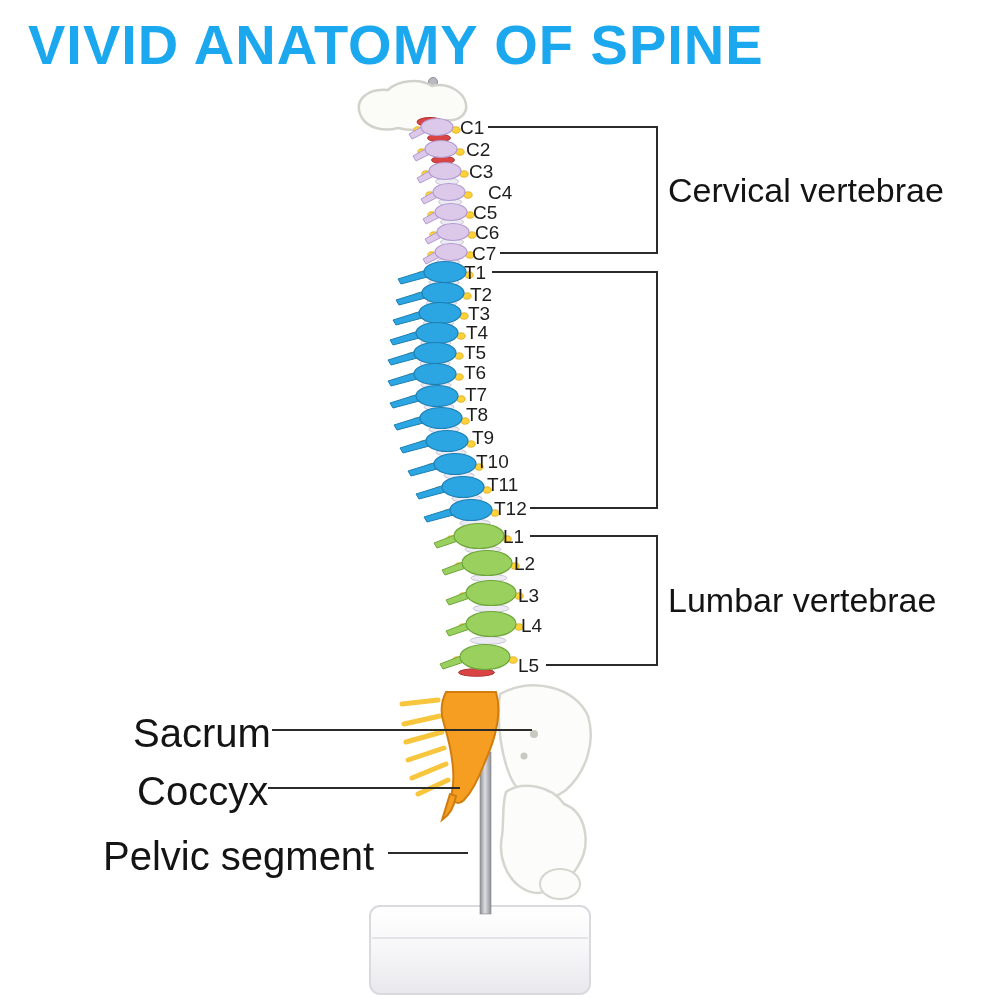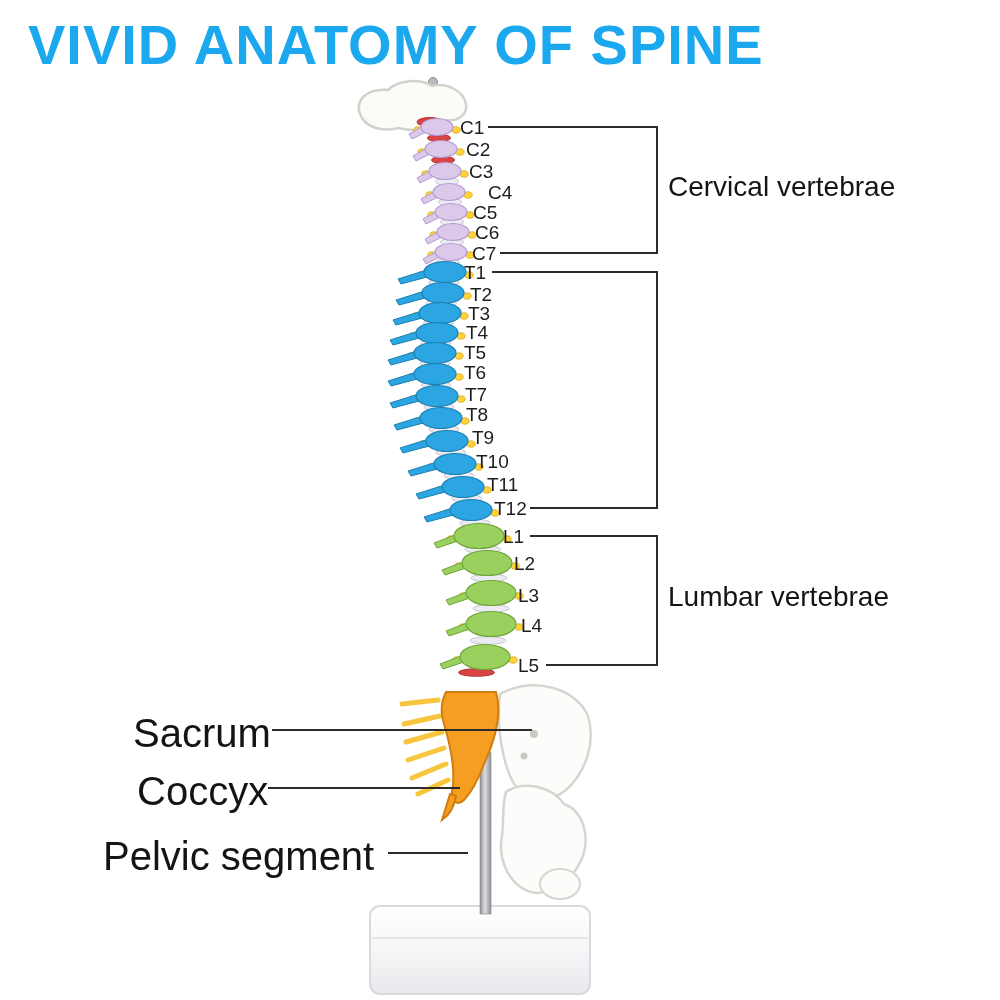--- a/index.html
+++ b/index.html
@@ -2,21 +2,21 @@
 <html><head>
 <meta charset="utf-8">
 <style>
   html,body{margin:0;padding:0;background:#ffffff;}
   .page{position:relative;width:1000px;height:1000px;background:#ffffff;overflow:hidden;
         font-family:"Liberation Sans",sans-serif;}
   .overlay{position:absolute;left:0;top:0;pointer-events:none;}
   .title{position:absolute;left:28px;top:12px;font-size:56px;font-weight:800;
          letter-spacing:1px;color:#1BA8EE;white-space:nowrap;}
   .vl{position:absolute;font-size:19px;line-height:21px;color:#1d1d1d;white-space:nowrap;}
-  .sec-label{position:absolute;font-size:28px;color:#141414;white-space:nowrap;}
+  .sec-label{position:absolute;font-size:34px;color:#141414;white-space:nowrap;}
   .part-label{position:absolute;font-size:40px;color:#141414;white-space:nowrap;}
 </style>
 </head>
 <body>
 
 <div class="page">
 
   <svg id="spine-svg" class="overlay" width="1000" height="1000" viewBox="0 0 1000 1000">
     <defs>
       <linearGradient id="rodGrad" x1="0" y1="0" x2="1" y2="0">

